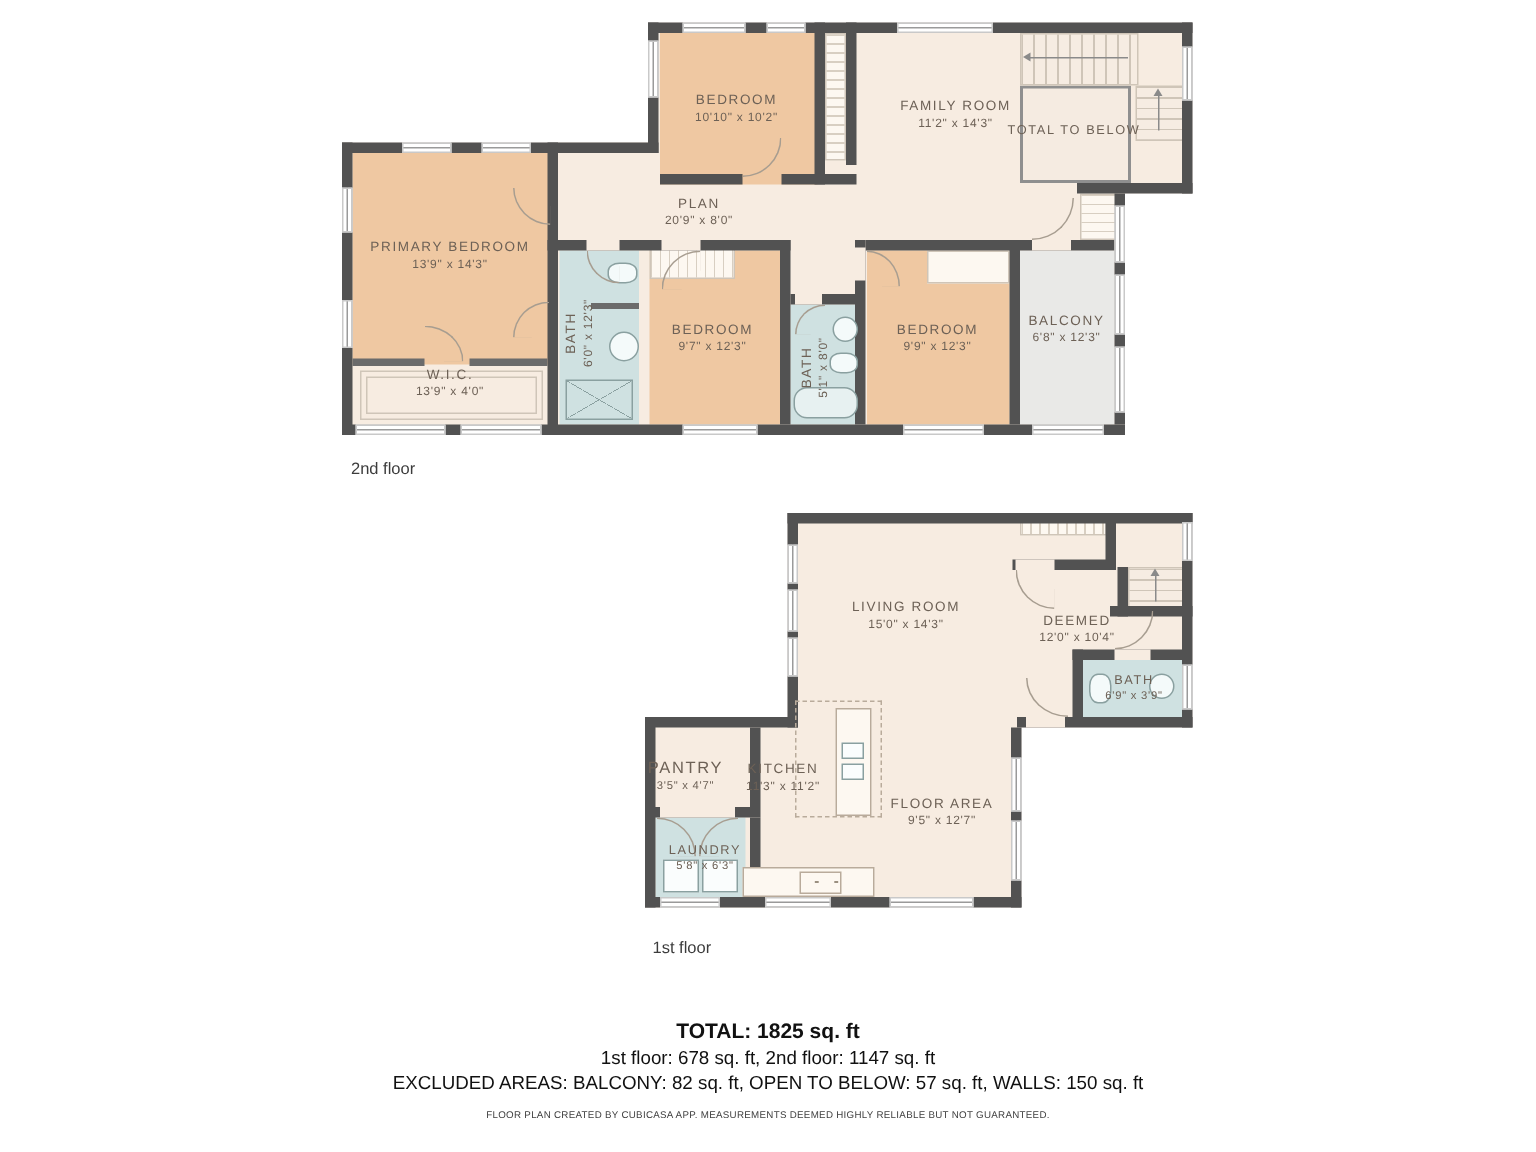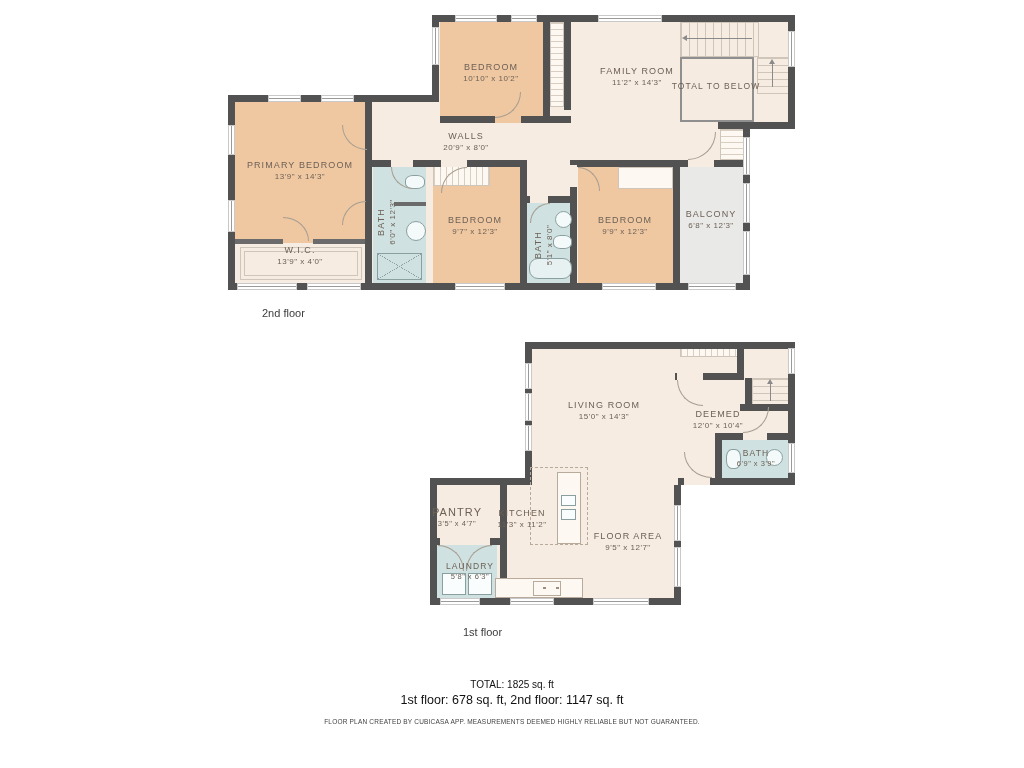--- a/index.html
+++ b/index.html
@@ -37,28 +37,28 @@
   .stove{position:absolute;border:1px solid #b9ab9b;background:#fdf8f1 radial-gradient(#9a8f80 1.3px,transparent 1.6px);background-size:13px 8px;background-position:4px 2px;box-sizing:border-box;}
   .arc{position:absolute;box-sizing:border-box;}
   .arc-tl{border-top:1px solid #a79d90;border-left:1px solid #a79d90;border-radius:100% 0 0 0;}
   .arc-tr{border-top:1px solid #a79d90;border-right:1px solid #a79d90;border-radius:0 100% 0 0;}
   .arc-bl{border-bottom:1px solid #a79d90;border-left:1px solid #a79d90;border-radius:0 0 0 100%;}
   .arc-br{border-bottom:1px solid #a79d90;border-right:1px solid #a79d90;border-radius:0 0 100% 0;}
   .rlabel{position:absolute;transform:translate(-50%,-50%);text-align:center;color:#6d6156;white-space:nowrap;z-index:30;}
   .rlabel.vert{transform:translate(-50%,-50%) rotate(-90deg);}
   .rname{font-size:9px;letter-spacing:1.1px;}
   .rdims{font-size:8px;letter-spacing:.5px;margin-top:2px;}
-  .floortag{position:absolute;font-size:11px;color:#3c3c3c;margin-left:28px;}
+  .floortag{position:absolute;font-size:11px;color:#3c3c3c;}
   .shaft-h{position:absolute;height:1px;background:#8a8a8a;}
   .shaft-v{position:absolute;width:1px;background:#8a8a8a;}
   .tri{position:absolute;width:0;height:0;}
   .tri-left{border-top:3px solid transparent;border-bottom:3px solid transparent;border-right:5px solid #8a8a8a;}
   .tri-up{border-left:3px solid transparent;border-right:3px solid transparent;border-bottom:5px solid #8a8a8a;}
   .summary{position:absolute;left:0;top:679px;width:1024px;text-align:center;color:#111;}
-  .sum-total{font-size:10px;font-weight:normal;}
+  .sum-total{font-size:14px;font-weight:bold;}
   .sum-line{font-size:12.5px;margin-top:3px;}
   .sum-disclaimer{font-size:6.5px;color:#3f3f3f;margin-top:11px;letter-spacing:.2px;}
 </style>
 </head>
 <body>
 
 <div class="canvas">
 
   <div class="floor" style="left:228px;top:15px;width:567px;height:275px">
 
@@ -158,21 +158,21 @@
       <div class="rdims">10'10" x 10'2"</div>
     </div>
     <div class="rlabel" style="left:409px;top:61px">
       <div class="rname">FAMILY ROOM</div>
       <div class="rdims">11'2" x 14'3"</div>
     </div>
     <div class="rlabel" style="left:488px;top:71px">
       <div class="rname" style="font-size:8.5px">TOTAL TO BELOW</div>
     </div>
     <div class="rlabel" style="left:238px;top:126px">
-      <div class="rname">WALLS</div>
+      <div class="rname">PLAN</div>
       <div class="rdims">20'9" x 8'0"</div>
     </div>
     <div class="rlabel" style="left:72px;top:155px">
       <div class="rname">PRIMARY BEDROOM</div>
       <div class="rdims">13'9" x 14'3"</div>
     </div>
     <div class="rlabel" style="left:72px;top:240px">
       <div class="rname">W.I.C.</div>
       <div class="rdims">13'9" x 4'0"</div>
     </div>
@@ -292,16 +292,17 @@
     <div class="rlabel" style="left:198px;top:206px">
       <div class="rname">FLOOR AREA</div>
       <div class="rdims">9'5" x 12'7"</div>
     </div>
   </div>
   <div class="floortag" style="left:435px;top:626px">1st floor</div>
 
   <div class="summary">
     <div class="sum-total">TOTAL: 1825 sq. ft</div>
     <div class="sum-line">1st floor: 678 sq. ft, 2nd floor: 1147 sq. ft</div>
+    <div class="sum-line">EXCLUDED AREAS: BALCONY: 82 sq. ft, OPEN TO BELOW: 57 sq. ft, WALLS: 150 sq. ft</div>
     <div class="sum-disclaimer">FLOOR PLAN CREATED BY CUBICASA APP. MEASUREMENTS DEEMED HIGHLY RELIABLE BUT NOT GUARANTEED.</div>
   </div>
 
 </div>
 
 </body></html>

